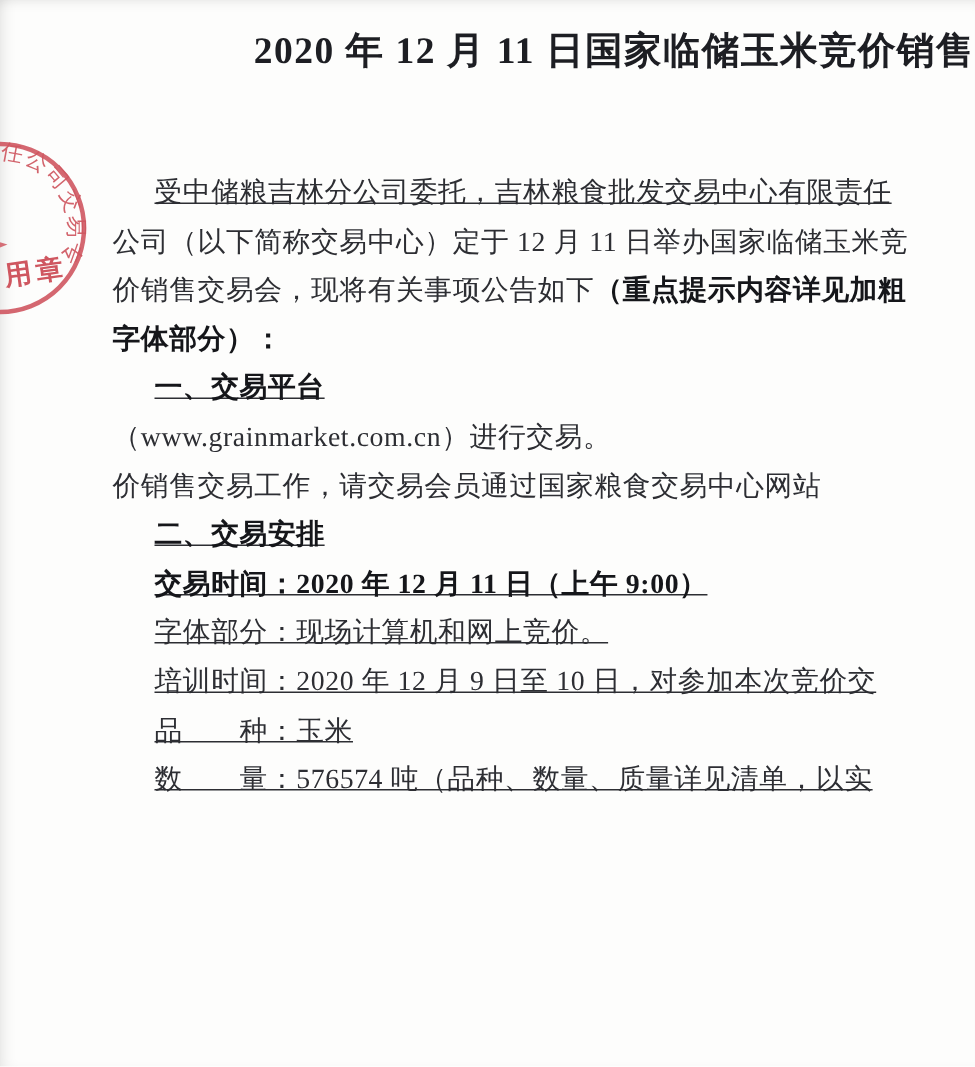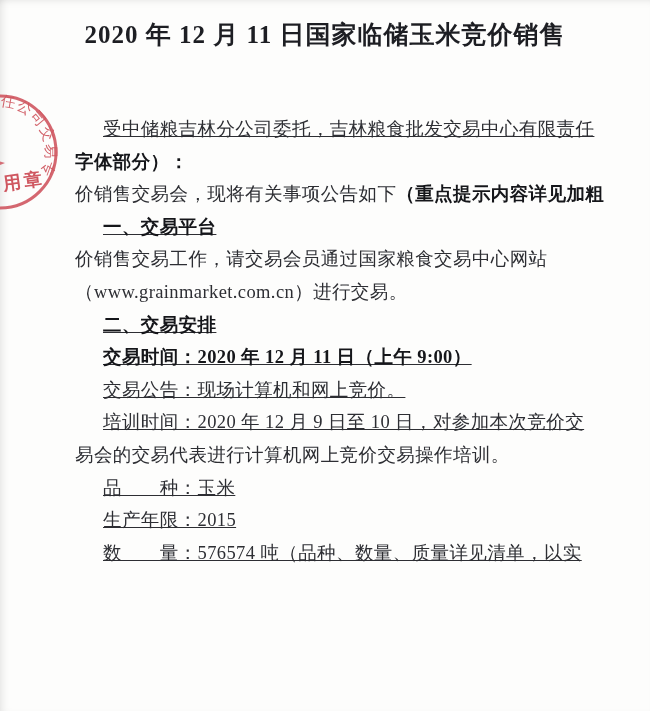--- a/index.html
+++ b/index.html
@@ -5,21 +5,21 @@
   html,body{margin:0;padding:0;background:#ffffff;}
   .page{
     position:relative;width:650px;height:711px;overflow:hidden;
     background:#fdfdfc;
     box-shadow: inset 7px 0 10px -6px rgba(0,0,0,.12), inset 0 7px 9px -7px rgba(0,0,0,.10);
     font-family:"Liberation Serif","DejaVu Serif",serif;
     color:#2d2e33;
   }
   .title{
     position:absolute;top:12px;left:0;width:100%;
-    text-align:center;font-weight:700;color:#1d1e23;
+    text-align:right;font-weight:700;color:#1d1e23;
     font-size:25px;line-height:46px;letter-spacing:1px;
   }
   .title .t2{letter-spacing:6px;}
   .doc{
     position:absolute;top:113px;left:75px;width:520px;
     font-size:18.5px;line-height:32.6px;letter-spacing:0.4px;
   }
   .line{white-space:pre;}
   .ind{text-indent:28px;text-decoration:underline;}
   .b{font-weight:700;color:#15161a;}
@@ -41,28 +41,27 @@
       <path d="M -12 6 L 5 11 L -10 17 Z" fill="currentColor" opacity="0.85"></path>
     </g>
   </svg>
 
   <div class="title">
     <div class="t1">2020 年 12 月 11 日国家临储玉米竞价销售</div>
   </div>
 
   <div class="doc">
       <div class="line ind"><span>受中储粮吉林分公司委托，吉林粮食批发交易中心有限责任</span></div>
+      <div class="line"><span>公司（以下简称交易中心）定于 12 月 11 日举办国家临储玉米竞</span></div>
+      <div class="line"><span>价销售交易会，现将有关事项公告如下</span><span class="b">（重点提示内容详见加粗</span></div>
       <div class="line"><span class="b">字体部分）：</span></div>
-      <div class="line"><span>价销售交易会，现将有关事项公告如下</span><span class="b">（重点提示内容详见加粗</span></div>
       <div class="line ind"><span class="b">一、交易平台</span></div>
+      <div class="line"><span>（www.grainmarket.com.cn）进行交易。</span></div>
       <div class="line"><span>价销售交易工作，请交易会员通过国家粮食交易中心网站</span></div>
-      <div class="line"><span>（www.grainmarket.com.cn）进行交易。</span></div>
       <div class="line ind"><span class="b">二、交易安排</span></div>
       <div class="line ind"><span class="b">交易时间：2020 年 12 月 11 日（上午 9:00）</span></div>
-      <div class="line ind"><span>交易公告：现场计算机和网上竞价。</span></div>
+      <div class="line ind"><span>字体部分：现场计算机和网上竞价。</span></div>
       <div class="line ind"><span>培训时间：2020 年 12 月 9 日至 10 日，对参加本次竞价交</span></div>
-      <div class="line"><span>易会的交易代表进行计算机网上竞价交易操作培训。</span></div>
       <div class="line ind"><span>品　　种：玉米</span></div>
-      <div class="line ind"><span>生产年限：2015</span></div>
       <div class="line ind"><span>数　　量：576574 吨（品种、数量、质量详见清单，以实</span></div>
     </div>
 
 </div>
 
 </body></html>

